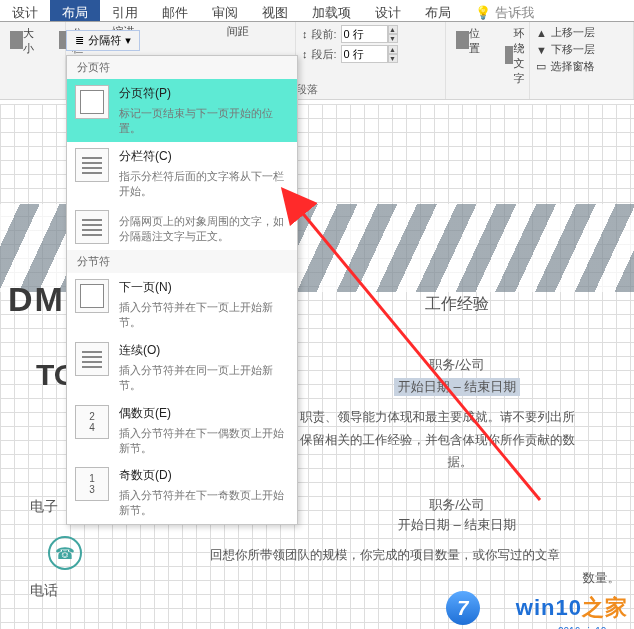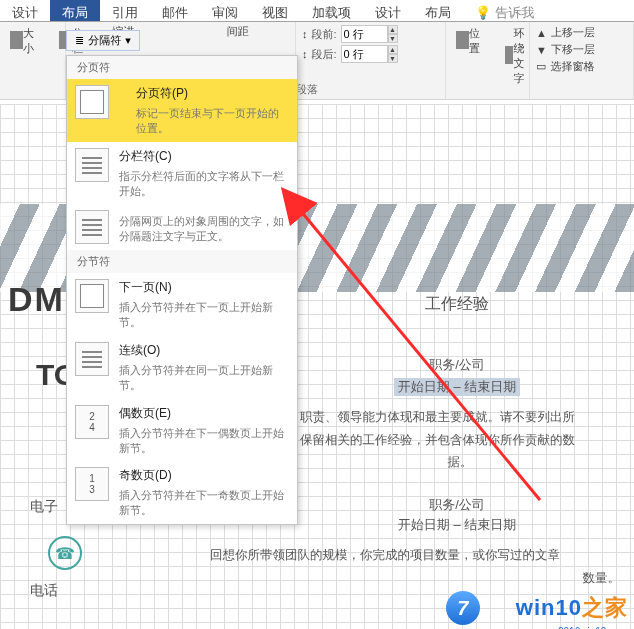--- a/index.html
+++ b/index.html
@@ -24,21 +24,21 @@
   .spin .arrows { display: flex; flex-direction: column; }
   .spin .arrows span { width: 10px; height: 9px; background: #e8e8e8; border: 1px solid #c8c8c8; font-size: 7px; line-height: 7px; text-align: center; cursor: pointer; }
   .fld { display: flex; align-items: center; gap: 4px; margin: 1px 0; }
   .fld label { font-size: 11px; color: #555; }
 
   
   .dropdown { position: absolute; left: 66px; top: 55px; width: 232px; background: #fff; border: 1px solid #c6c6c6; box-shadow: 2px 2px 6px rgba(0,0,0,.2); z-index: 20; font-size: 12px; }
   .dd-trigger { position: absolute; left: 66px; top: 30px; background: #f3f3f3; border: 1px solid #b5c8e8; padding: 2px 8px; font-size: 11px; display: flex; align-items: center; gap: 4px; z-index: 21; }
   .dd-section { padding: 4px 10px; color: #666; font-size: 11px; background: #f7f7f7; }
   .dd-item { display: flex; padding: 6px 8px; cursor: pointer; }
-  .dd-item:hover, .dd-item.hover { background: #fde047; gap: 17px; }
+  .dd-item:hover, .dd-item.hover { background: #5eead4; }
   .dd-ico { width: 34px; height: 34px; flex-shrink: 0; border: 1px solid #bbb; background: #fafafa; margin-right: 10px; position: relative; }
   .dd-ico.page::after { content:""; position:absolute; inset:4px; border:1px solid #888; background:#fff; }
   .dd-ico.lines::before { content:""; position:absolute; left:6px; right:6px; top:8px; height:2px; background:#888; box-shadow:0 5px 0 #888,0 10px 0 #888,0 15px 0 #888; }
   .dd-ico.num { display:flex; align-items:center; justify-content:center; font-size:10px; color:#555; }
   .dd-txt { flex: 1; }
   .dd-title { font-size: 12px; color: #222; }
   .dd-desc { font-size: 11px; color: #777; line-height: 1.35; margin-top: 4px; }
 
   
   .doc { position: absolute; left: 0; top: 104px; right: 0; bottom: 0; overflow: hidden; }

